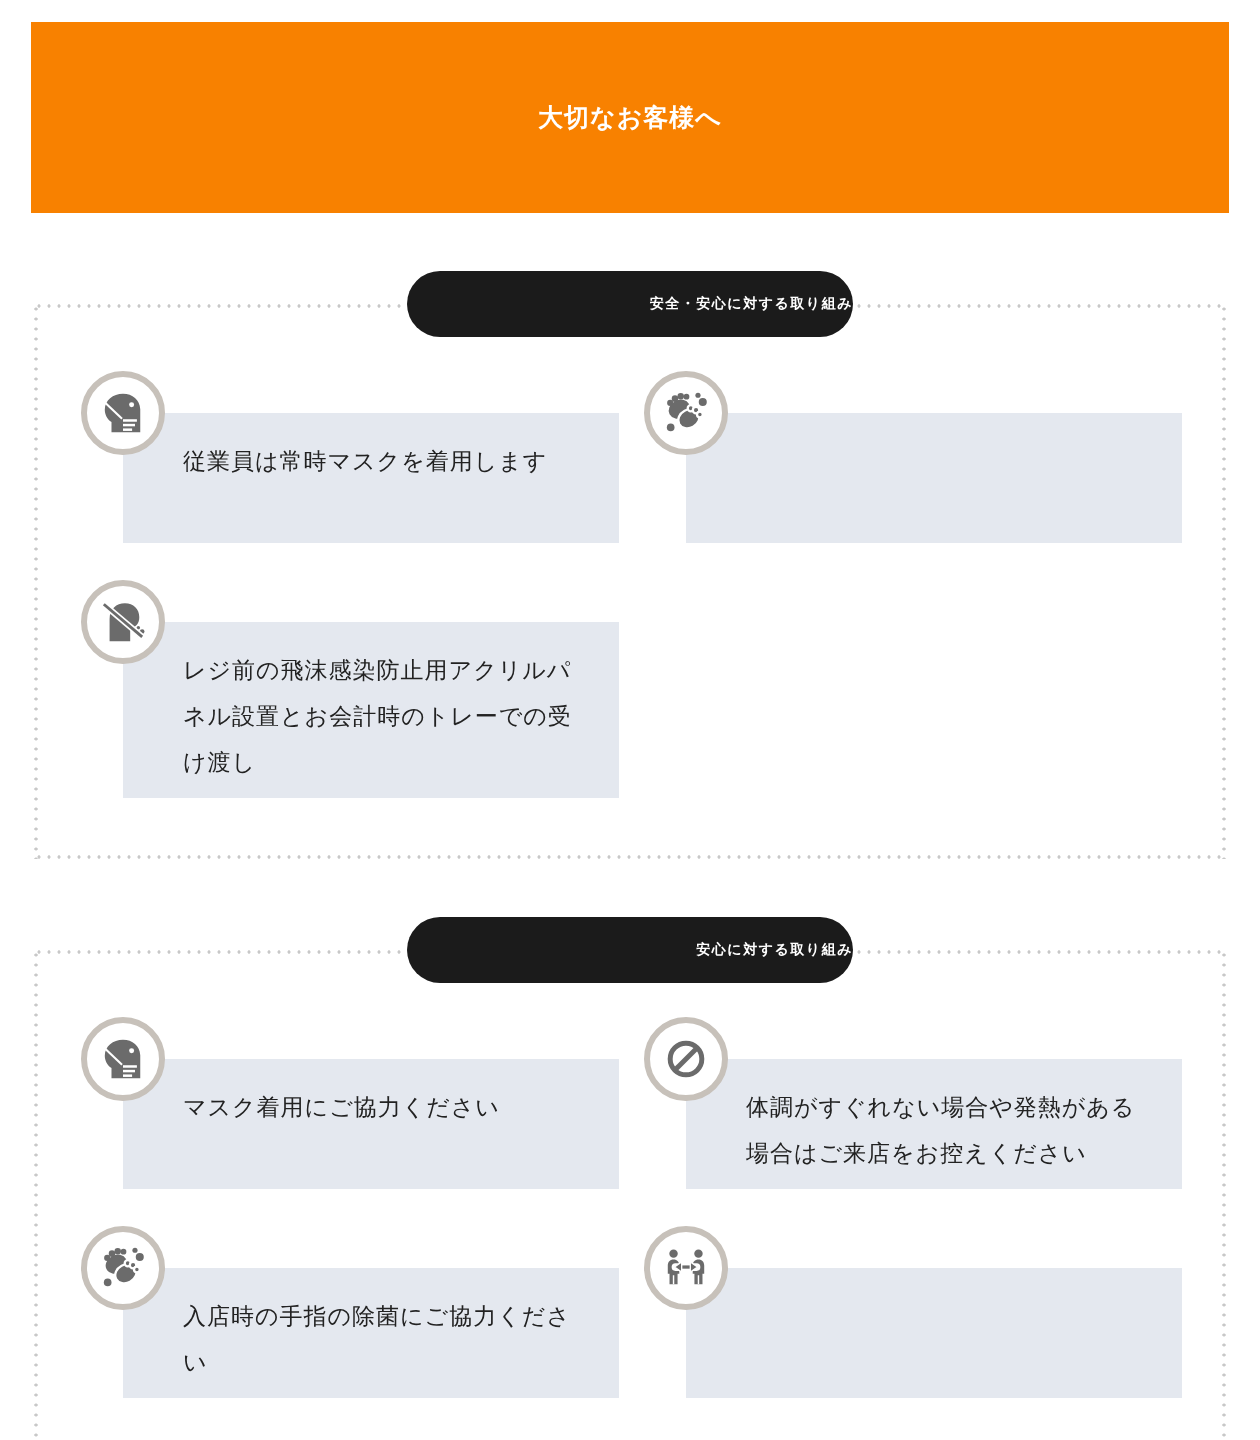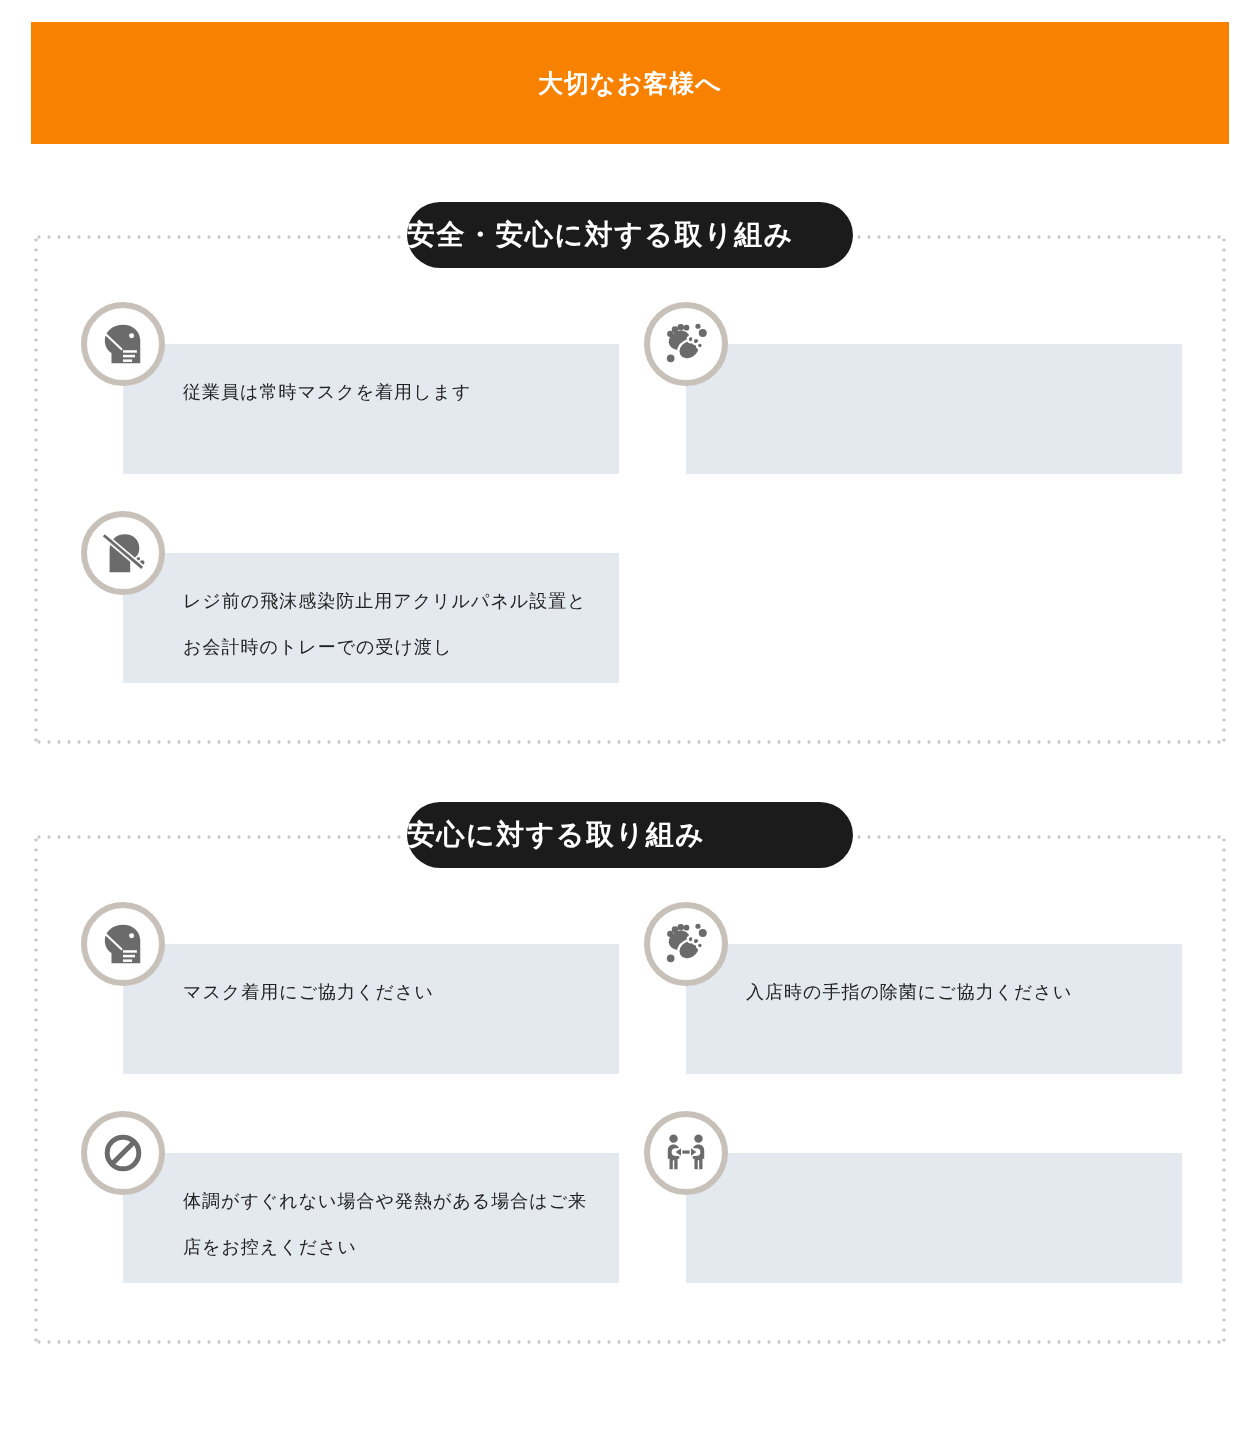--- a/index.html
+++ b/index.html
@@ -6,21 +6,21 @@
   body{
     width:1260px;
     font-family:"Liberation Sans","DejaVu Sans",sans-serif;
     color:var(--text_color,#222222);
   }
   .page{width:1260px;min-height:1440px;box-sizing:border-box;padding-bottom:24px;}
 
   
   .banner{
     margin:22px 31px 0;
-    height:122px;
+    height:191px;
     background:var(--banner_bg,#F88100);
     color:var(--banner_text,#ffffff);
     display:flex;flex-direction:column;align-items:center;justify-content:center;
     gap:22px;
     font-weight:700;
     font-size:25px;
     letter-spacing:1px;
     text-align:center;
   }
 
@@ -36,40 +36,40 @@
     background-repeat:repeat-x,repeat-x,repeat-y,repeat-y;
   }
   .pill{
     position:absolute;
     top:0;left:50%;
     transform:translate(-50%,-50%);
     width:446px;height:66px;
     border-radius:33px;
     background:var(--pill_bg,#1B1B1B);
     color:var(--pill_text,#ffffff);
-    display:flex;align-items:center;justify-content:flex-start;
-    font-size:28px;font-weight:700;letter-spacing:1.5px;
+    display:flex;align-items:center;justify-content:flex-end;
+    font-size:14px;font-weight:700;letter-spacing:1.5px;
     z-index:2;
   }
   .grid{
     display:grid;
     grid-template-columns:496px 496px;
     column-gap:67px;
     row-gap:79px;
   }
   .item{
     position:relative;
     background:var(--card_bg,#E4E8EF);
     box-sizing:border-box;
     min-height:130px;
     padding:25px 24px 13px 60px;
   }
   .item-text{
     margin:0;
-    font-size:18px;
+    font-size:23px;
     line-height:46px;
     letter-spacing:1px;
     color:var(--text_color,#222222);
   }
   .icon-circle{
     position:absolute;
     top:-42px;left:-42px;
     width:84px;height:84px;
     box-sizing:border-box;
     border-radius:50%;
@@ -173,20 +173,30 @@
               <rect x="24" y="40.1" width="9.5" height="2.6"></rect>
             </g>
           </svg>
         </span>
         <p class="item-text">マスク着用にご協力ください</p>
       </div>
 
       <div class="item">
         <span class="icon-circle">
           <svg viewBox="0 0 48 48" aria-hidden="true">
+            <circle cx="24" cy="24" r="16.5" fill="none" stroke="currentColor" stroke-width="5.2"></circle>
+            <path d="M12.5 35.5 L35.5 12.5" stroke="currentColor" stroke-width="5.2" fill="none"></path>
+          </svg>
+        </span>
+        <p class="item-text">体調がすぐれない場合や発熱がある場合はご来店をお控えください</p>
+      </div>
+
+      <div class="item">
+        <span class="icon-circle">
+          <svg viewBox="0 0 48 48" aria-hidden="true">
             <g fill="currentColor">
               <circle cx="36.5" cy="5.5" r="2.7"></circle>
               <circle cx="41.5" cy="12.5" r="4.2"></circle>
               <circle cx="8" cy="39" r="4"></circle>
               <ellipse cx="17" cy="20" rx="11.5" ry="9.5" transform="rotate(-28 17 20)"></ellipse>
               <circle cx="7.5" cy="13.5" r="3.2"></circle>
               <circle cx="12.5" cy="9" r="3.4"></circle>
               <circle cx="18.5" cy="6.5" r="3.4"></circle>
               <circle cx="24.5" cy="7" r="3"></circle>
               <g stroke="#fff" stroke-width="2.4">
@@ -197,30 +207,20 @@
               </g>
             </g>
           </svg>
         </span>
         <p class="item-text">入店時の手指の除菌にご協力ください</p>
       </div>
 
       <div class="item">
         <span class="icon-circle">
           <svg viewBox="0 0 48 48" aria-hidden="true">
-            <circle cx="24" cy="24" r="16.5" fill="none" stroke="currentColor" stroke-width="5.2"></circle>
-            <path d="M12.5 35.5 L35.5 12.5" stroke="currentColor" stroke-width="5.2" fill="none"></path>
-          </svg>
-        </span>
-        <p class="item-text">体調がすぐれない場合や発熱がある場合はご来店をお控えください</p>
-      </div>
-
-      <div class="item">
-        <span class="icon-circle">
-          <svg viewBox="0 0 48 48" aria-hidden="true">
             <g fill="currentColor">
               <circle cx="11" cy="9" r="4.4"></circle>
               <path d="M11 15 C14.8 15 17 17.6 17 21.5 L17 30 L15.2 30 L15.2 41 L6.8 41 L6.8 30 L5 30 L5 21.5 C5 17.6 7.2 15 11 15 Z"></path>
               <circle cx="37" cy="9" r="4.4"></circle>
               <path d="M37 15 C40.8 15 43 17.6 43 21.5 L43 30 L41.2 30 L41.2 41 L32.8 41 L32.8 30 L31 30 L31 21.5 C31 17.6 33.2 15 37 15 Z"></path>
             </g>
             <path d="M11 31.5 L11 41 M37 31.5 L37 41" stroke="#fff" stroke-width="1.5" fill="none"></path>
             <path d="M13 23 L35 23" stroke="#fff" stroke-width="8" stroke-linecap="round" fill="none"></path>
             <path d="M17.5 23 L30.5 23" stroke="currentColor" stroke-width="3.4" fill="none"></path>
             <g fill="currentColor" stroke="#fff" stroke-width="1.4">

